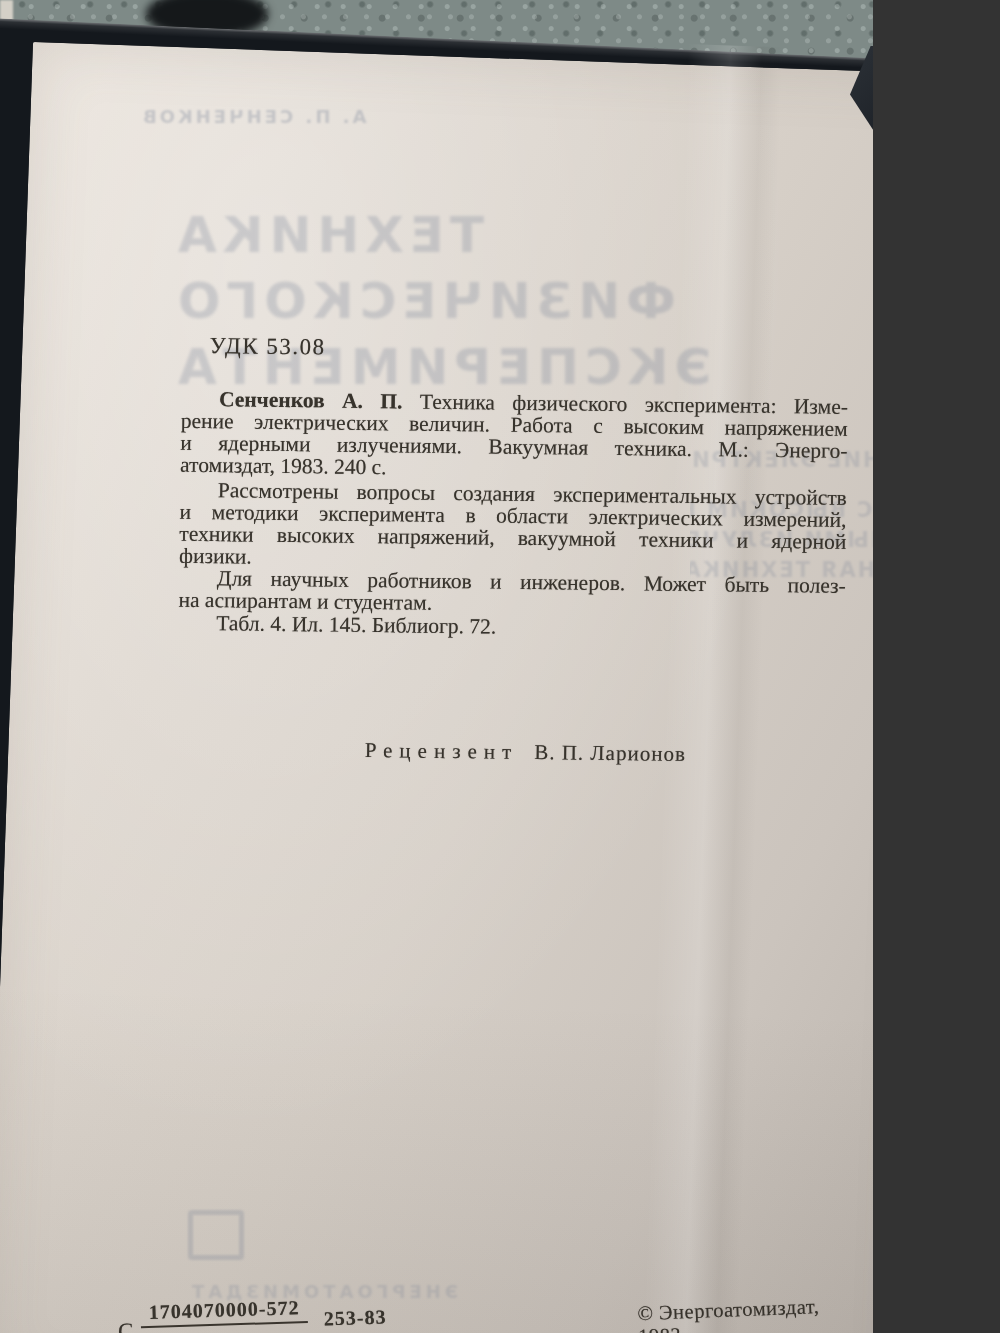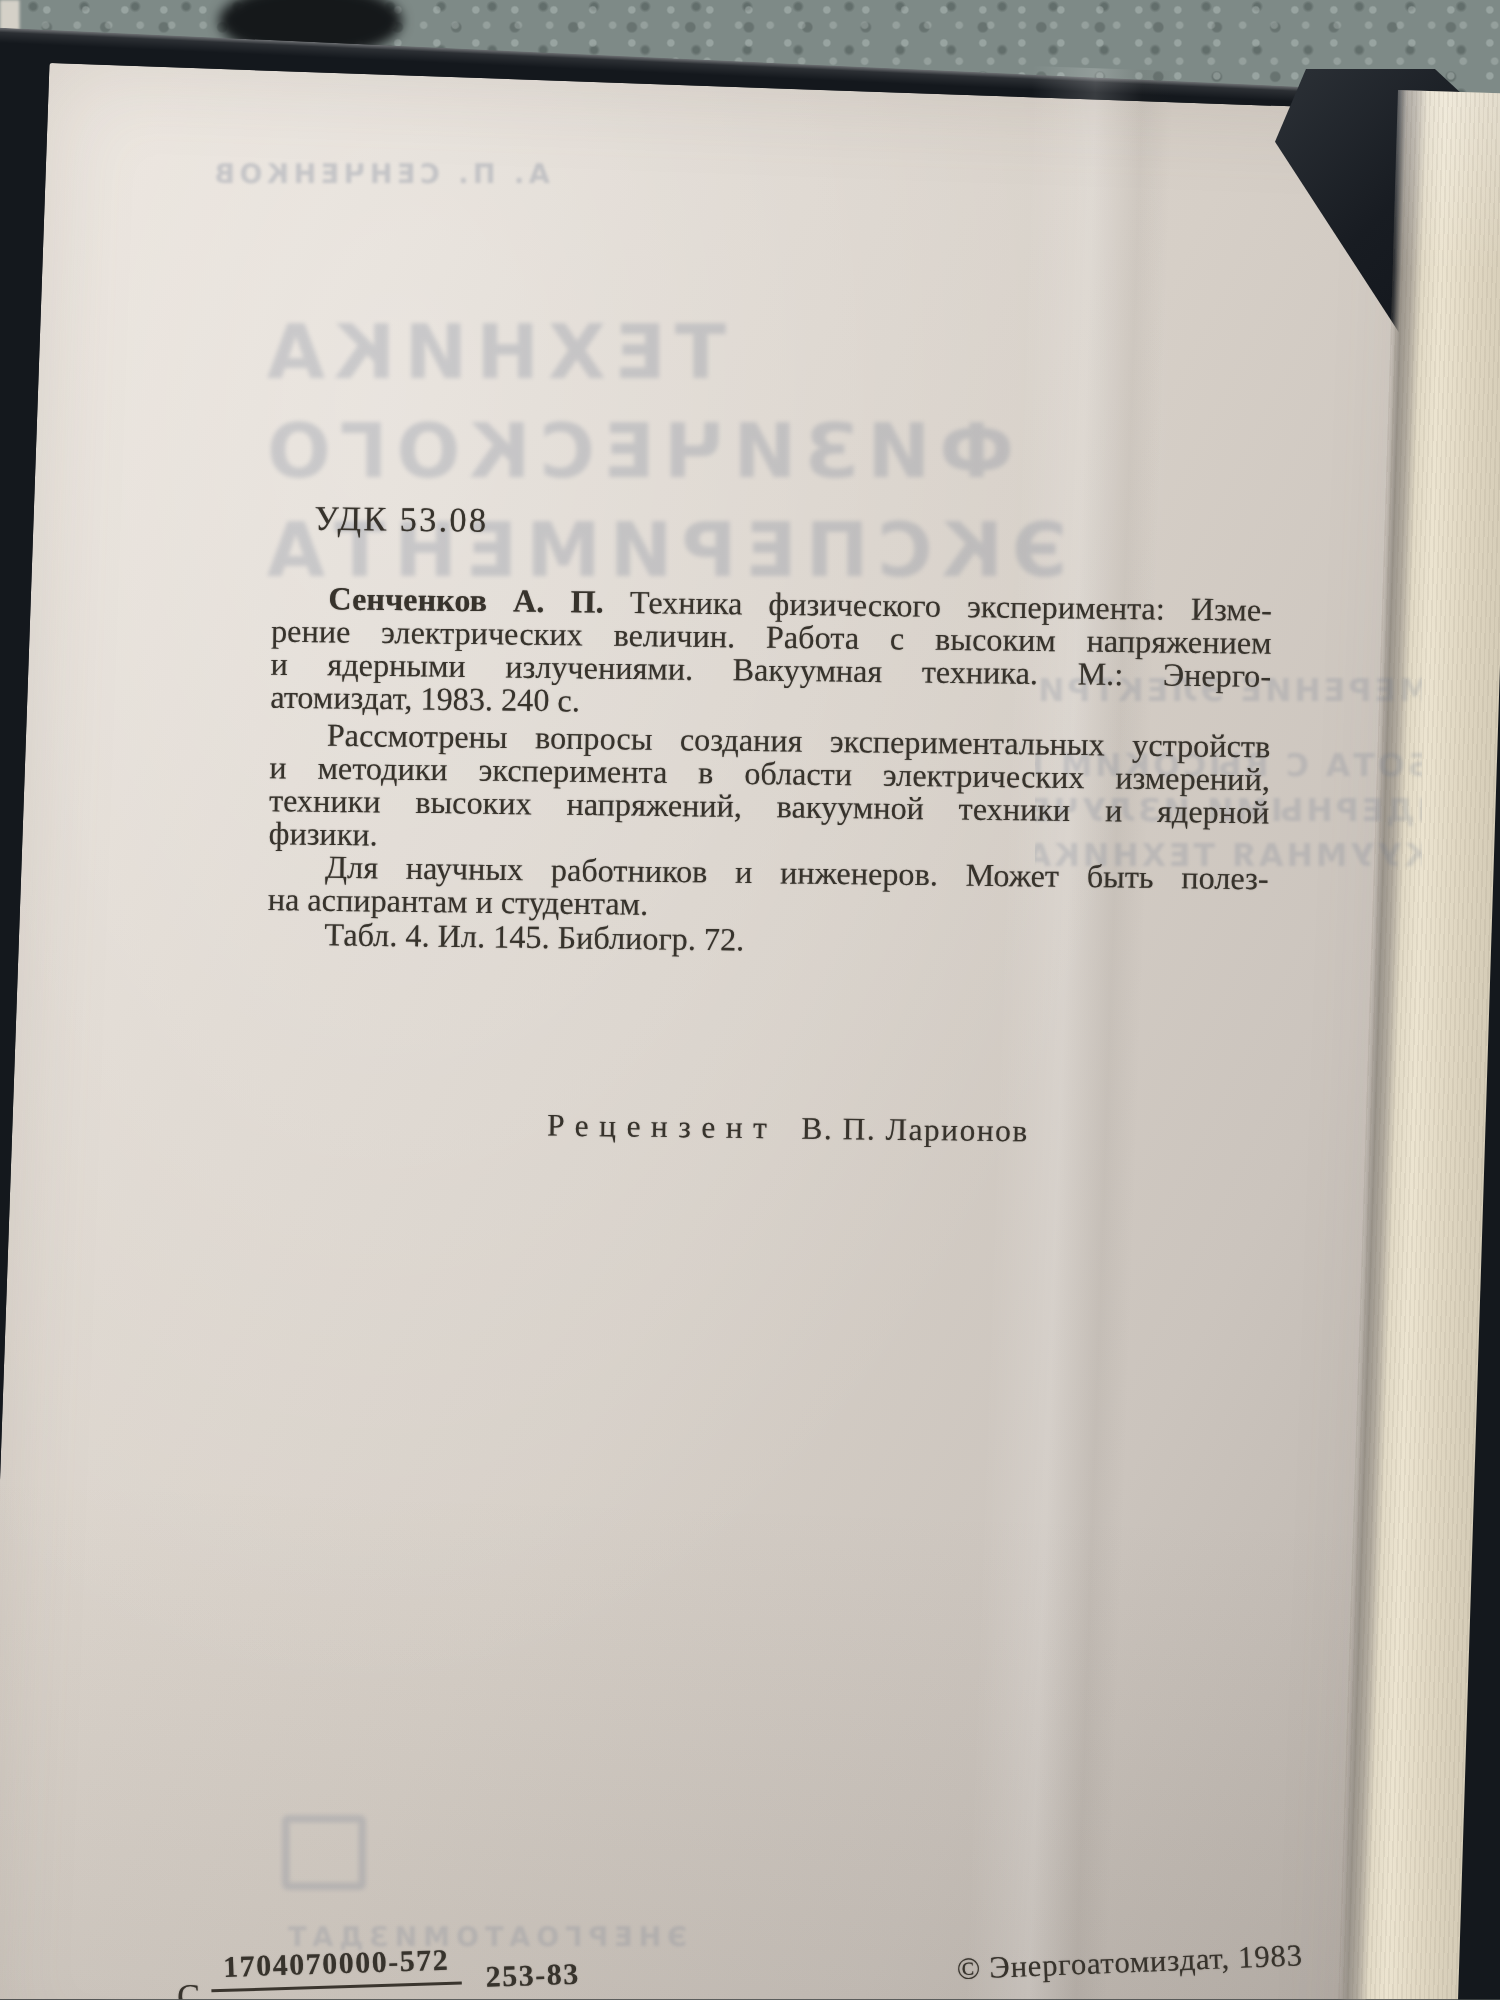--- a/index.html
+++ b/index.html
@@ -1,17 +1,17 @@
 <!DOCTYPE html>
 <html><head>
 <meta charset="utf-8">
 <style>
   html,body { margin:0; padding:0; background:#333; }
   .scene {
-    position:relative; width:1000px; height:1333px; overflow:hidden;
+    position:relative; width:873px; height:1333px; overflow:hidden;
     background:#7e8a87;
     font-family:"Liberation Serif","DejaVu Serif",serif;
   }
   
   .carpet {
     position:absolute; inset:0; background-color:#7e8a87;
     background-image:
       radial-gradient(circle at 20% 30%, rgba(195,205,202,.38) 0 2px, transparent 3px),
       radial-gradient(circle at 65% 15%, rgba(40,50,48,.32) 0 2px, transparent 4px),
       radial-gradient(circle at 45% 70%, rgba(214,222,219,.26) 0 2px, transparent 3px),

